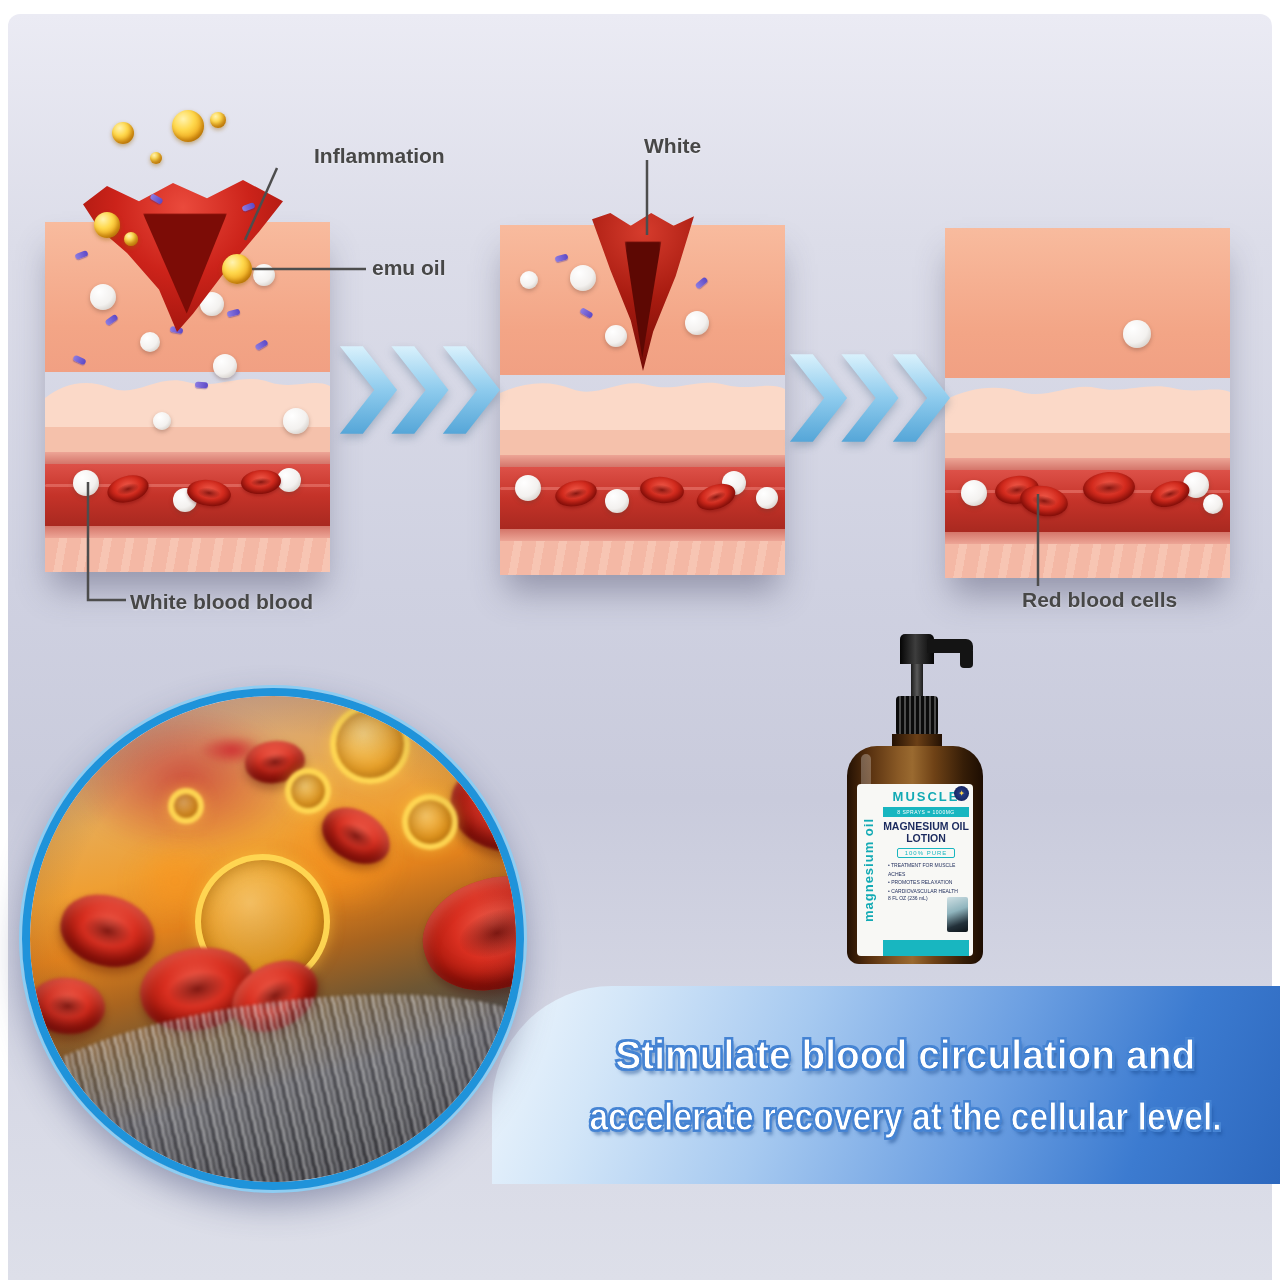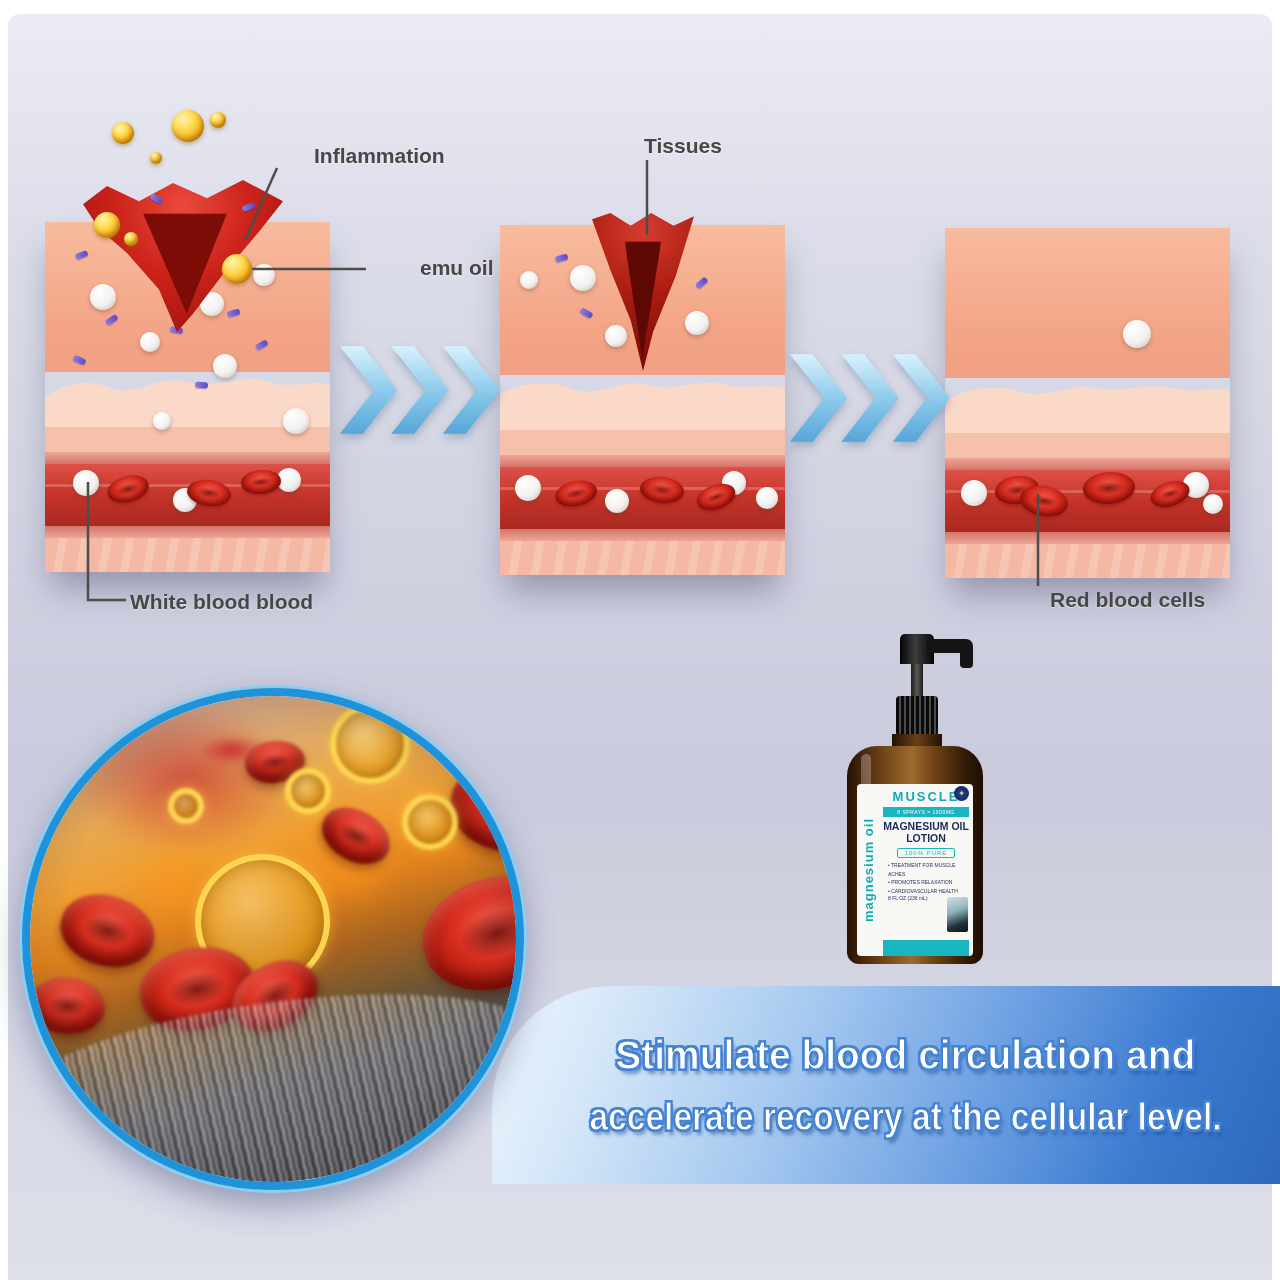--- a/index.html
+++ b/index.html
@@ -274,24 +274,24 @@
 
   <svg class="lines" width="1280" height="1280" viewBox="0 0 1280 1280">
     <path d="M277 168 L245 240" stroke="#4d4d4d" stroke-width="2.5" fill="none"></path>
     <path d="M366 269 L252 269" stroke="#4d4d4d" stroke-width="2.5" fill="none"></path>
     <path d="M647 160 L647 235" stroke="#4d4d4d" stroke-width="2.5" fill="none"></path>
     <path d="M88 482 L88 600 L126 600" stroke="#4d4d4d" stroke-width="2.5" fill="none"></path>
     <path d="M1038 586 L1038 494" stroke="#4d4d4d" stroke-width="2.5" fill="none"></path>
   </svg>
 
   <div class="lbl" style="left:282px;top:144px;margin-left:32px;">Inflammation</div>
-  <div class="lbl" style="left:372px;top:256px;margin-left:48px;">emu oil</div>
-  <div class="lbl" style="left:644px;top:134px;">Tissues</div>
+  <div class="lbl" style="left:372px;top:256px;">emu oil</div>
+  <div class="lbl" style="left:644px;top:134px;">White</div>
   <div class="lbl" style="left:130px;top:590px;">White blood blood</div>
-  <div class="lbl" style="left:1022px;top:588px;margin-left:28px;">Red blood cells</div>
+  <div class="lbl" style="left:1022px;top:588px;">Red blood cells</div>
 
   <div class="banner">
     <div class="banner-line banner-l1">Stimulate blood circulation and</div>
     <div class="banner-line banner-l2">accelerate recovery at the cellular level.</div>
   </div>
 
   <div class="inset">
     <div class="inset-photo">
       <div class="ph-base"></div>
       <div class="ph-redsplash"></div>

